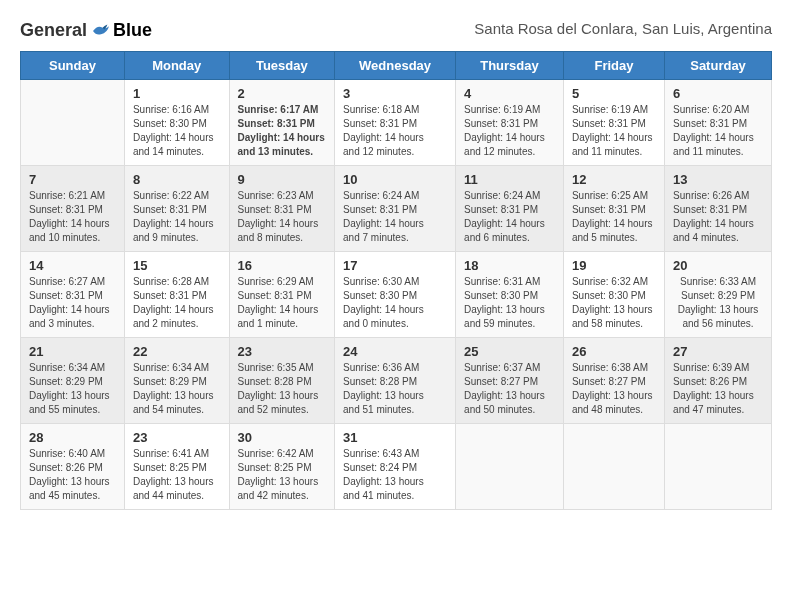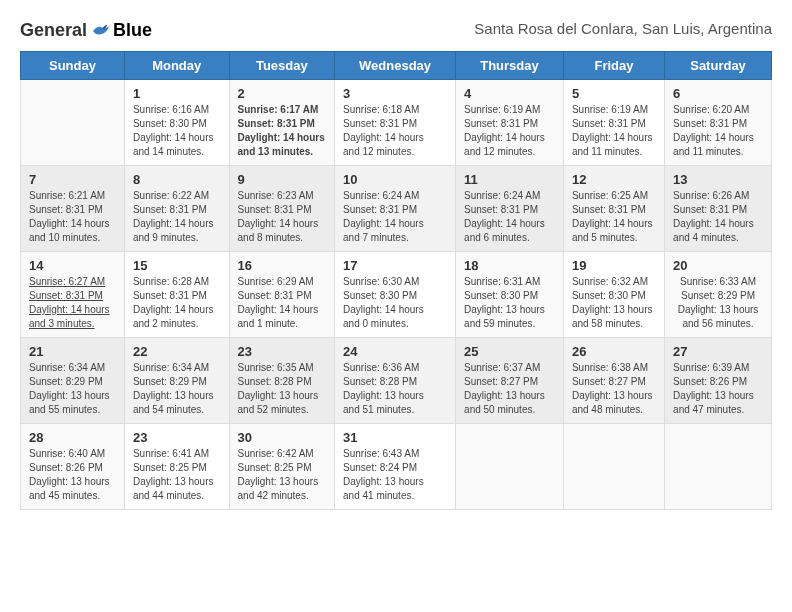--- a/index.html
+++ b/index.html
@@ -226,21 +226,21 @@
           <span class="day-number">13</span>
           <div class="day-info" style="white-space: pre-line;">Sunrise: 6:26 AM
 Sunset: 8:31 PM
 Daylight: 14 hours
 and 4 minutes.</div>
         </td>
       </tr>
       <tr>
         <td>
           <span class="day-number">14</span>
-          <div class="day-info" style="white-space: pre-line; text-decoration: underline;">Sunrise: 6:27 AM
+          <div class="day-info" style="white-space: pre-line;">Sunrise: 6:27 AM
 Sunset: 8:31 PM
 Daylight: 14 hours
 and 3 minutes.</div>
         </td>
         <td>
           <span class="day-number">15</span>
           <div class="day-info" style="white-space: pre-line;">Sunrise: 6:28 AM
 Sunset: 8:31 PM
 Daylight: 14 hours
 and 2 minutes.</div>

